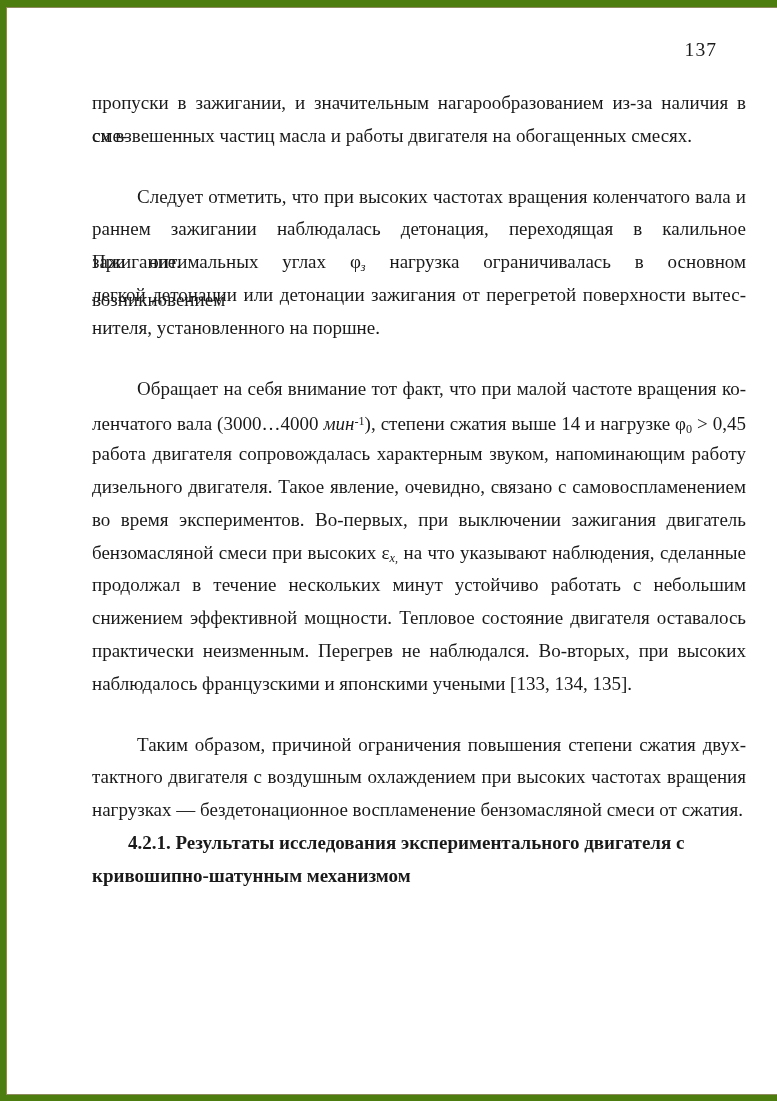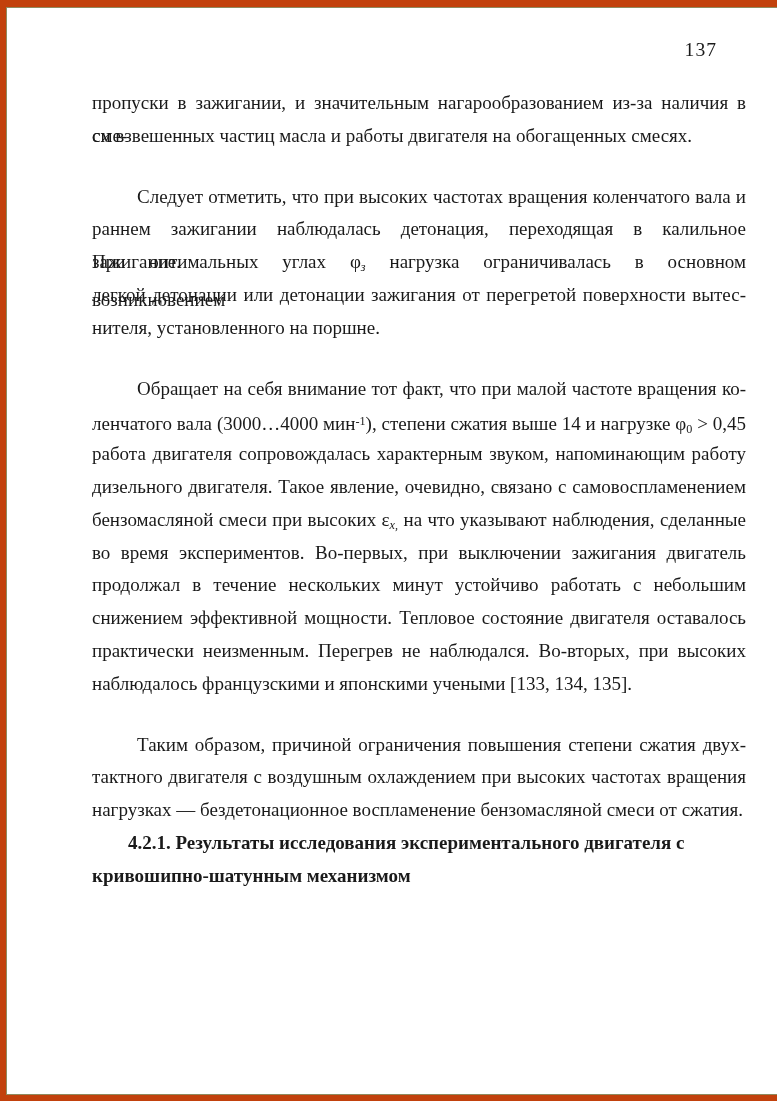--- a/index.html
+++ b/index.html
@@ -3,21 +3,21 @@
 <meta charset="utf-8">
 <style>
   html,body{margin:0;padding:0;}
   body{
     width:777px;height:1101px;
     background:#1d1d1b;
     font-family:"Liberation Serif","DejaVu Serif",serif;
     position:relative;
     overflow:hidden;
   }
-  .scan{position:absolute;inset:0;background:#c2410c;}
+  .scan{position:absolute;inset:0;background:#4d7c0f;}
   .page{
     position:absolute;left:6px;top:7px;right:0;bottom:6px;
     background:#ffffff;
     border-left:1px solid #8f8a5e;
     border-top:1px solid #8f8a5e;
     border-bottom:1px solid #8f8a5e;
     color:#1a1a1a;
   }
   .page-number{
     position:absolute;top:31px;right:60px;
@@ -37,21 +37,21 @@
     white-space:normal;
   }
   .line.lastline{text-align-last:left;}
   .line.indent{text-indent:45px;margin-top:28px;}
   .heading .line{
     font-weight:bold;
     text-align:left;
     text-align-last:auto;
   }
   .heading .line:first-child{text-indent:36px;}
-  .i{}
+  .i{font-style:italic;}
   .sub{font-size:64%;vertical-align:-0.22em;}
   .sub-i{font-size:64%;vertical-align:-0.22em;font-style:italic;}
   .sup{font-size:64%;vertical-align:0.45em;}
 </style>
 </head>
 <body>
 
 <div class="scan">
   <div class="page">
     <div class="page-number">137</div>
@@ -65,22 +65,22 @@
           <div class="line">раннем зажигании наблюдалась детонация, переходящая в калильное зажигание.</div>
           <div class="line">При оптимальных углах φ<span class="sub-i">з</span> нагрузка ограничивалась в основном возникновением</div>
           <div class="line">легкой детонации или детонации зажигания от перегретой поверхности вытес-</div>
           <div class="line lastline">нителя, установленного на поршне.</div>
         </div>
         <div class="block para">
           <div class="line indent">Обращает на себя внимание тот факт, что при малой частоте вращения ко-</div>
           <div class="line">ленчатого вала (3000…4000 <span class="i">мин</span><span class="sup">-1</span>), степени сжатия выше 14 и нагрузке φ<span class="sub">0</span> &gt; 0,45</div>
           <div class="line">работа двигателя сопровождалась характерным звуком, напоминающим работу</div>
           <div class="line">дизельного двигателя. Такое явление, очевидно, связано с самовоспламенением</div>
+          <div class="line">во время экспериментов. Во-первых, при выключении зажигания двигатель</div>
           <div class="line">бензомасляной смеси при высоких ε<span class="sub-i">x,</span> на что указывают наблюдения, сделанные</div>
-          <div class="line">во время экспериментов. Во-первых, при выключении зажигания двигатель</div>
           <div class="line">продолжал в течение нескольких минут устойчиво работать с небольшим</div>
           <div class="line">снижением эффективной мощности. Тепловое состояние двигателя оставалось</div>
           <div class="line">практически неизменным. Перегрев не наблюдался. Во-вторых, при высоких</div>
           <div class="line lastline">наблюдалось французскими и японскими учеными [133, 134, 135].</div>
         </div>
         <div class="block para">
           <div class="line indent">Таким образом, причиной ограничения повышения степени сжатия двух-</div>
           <div class="line">тактного двигателя с воздушным охлаждением при высоких частотах вращения</div>
           <div class="line lastline">нагрузках — бездетонационное воспламенение бензомасляной смеси от сжатия.</div>
         </div>

